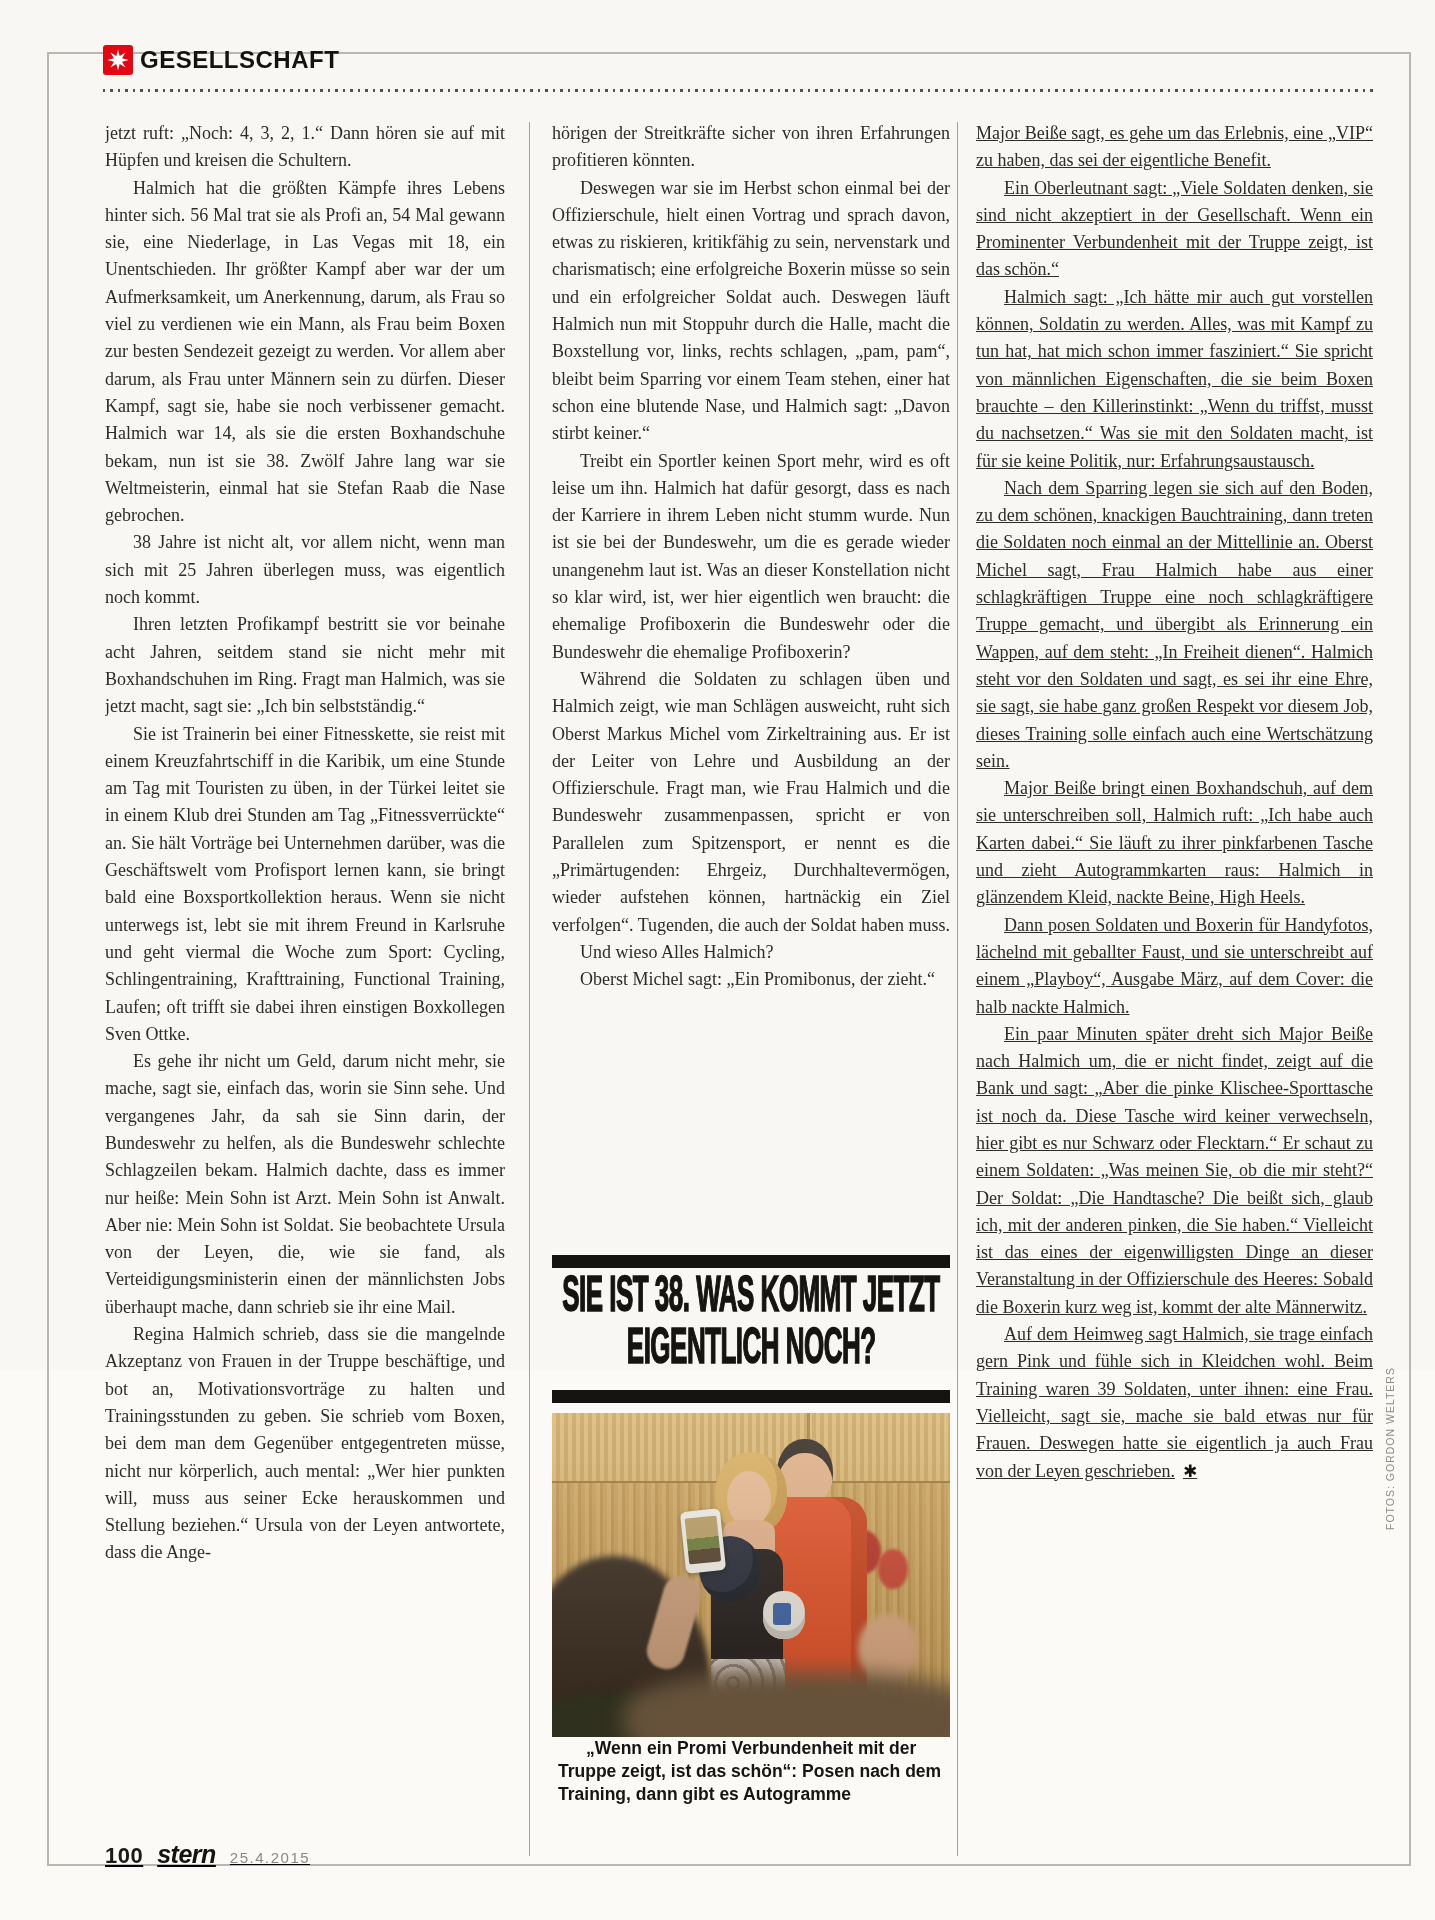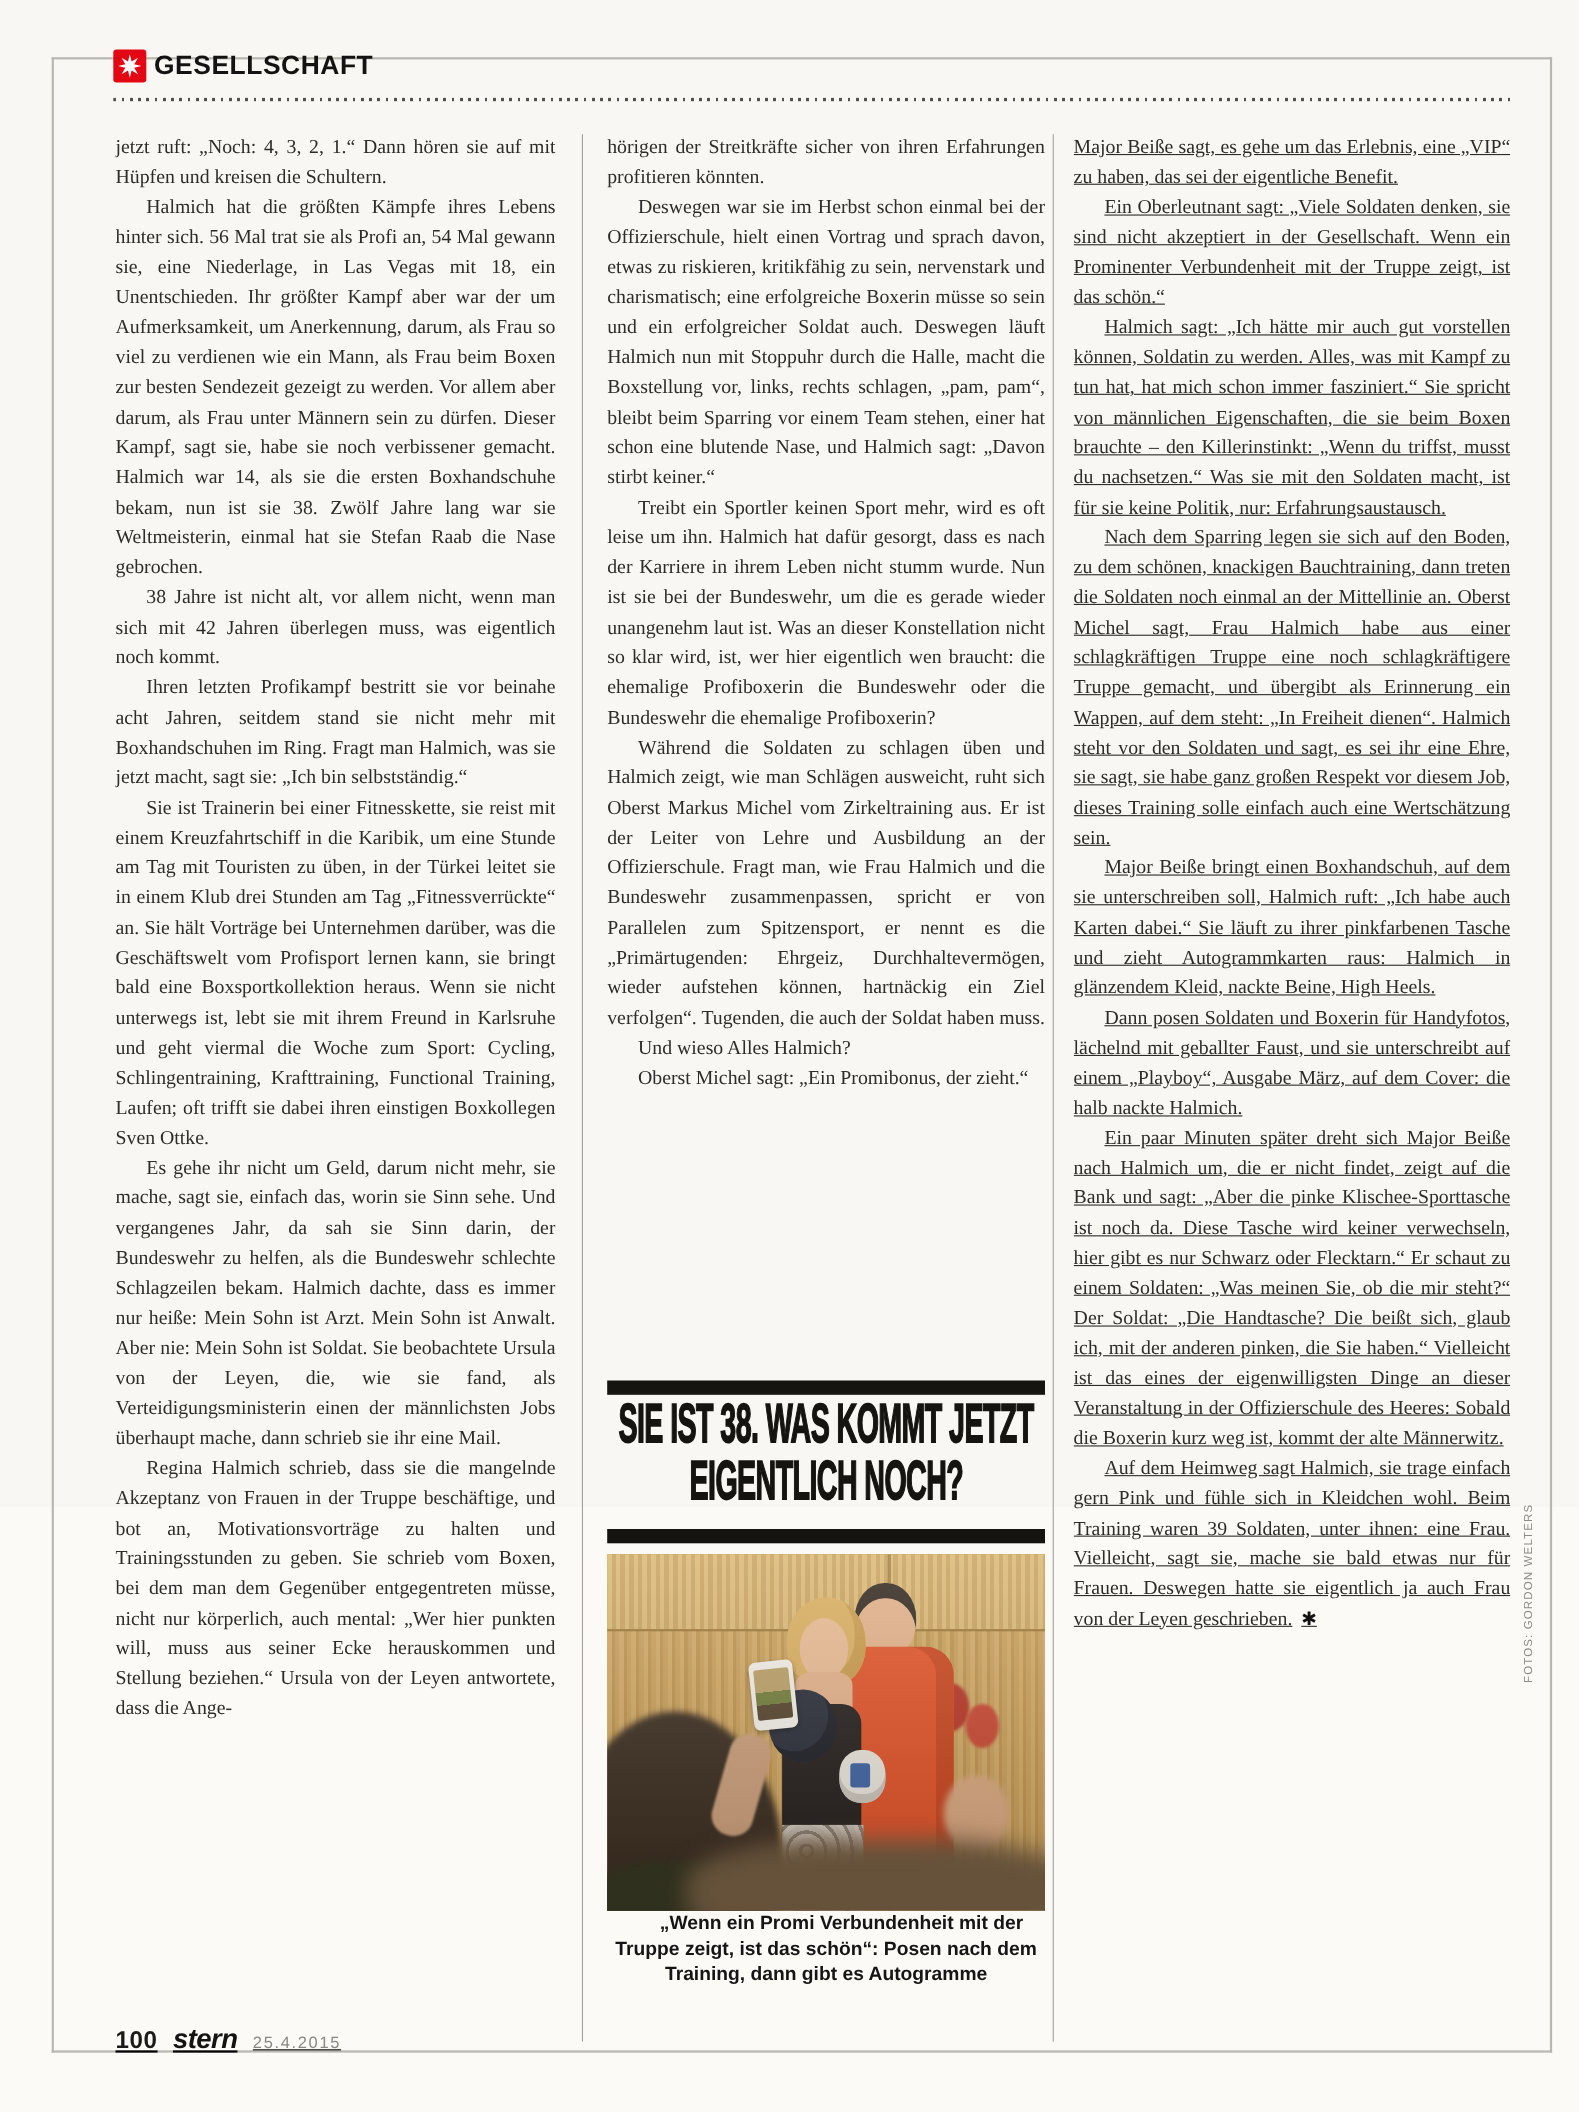--- a/index.html
+++ b/index.html
@@ -65,21 +65,21 @@
   .man-arm{position:absolute;left:77%;top:62%;width:60px;height:70px;border-radius:50%;background:#d8a883;filter:blur(3px);}
   .photog-head{position:absolute;left:-9%;top:44%;width:195px;height:270px;border-radius:50%;background:#362b22;filter:blur(3px);}
   .photog-shoulder{position:absolute;left:-6%;top:86%;width:175px;height:110px;border-radius:40%;background:#2d3120;filter:blur(3px);}
   .photog-arm{position:absolute;left:26%;top:50%;width:38px;height:95px;border-radius:18px;background:#c99f7d;transform:rotate(16deg);filter:blur(1px);}
   .phone{position:absolute;left:33%;top:30%;width:40px;height:62px;border-radius:6px;background:#f2f1ee;transform:rotate(-6deg);box-shadow:0 2px 5px rgba(0,0,0,.35);}
   .phone i{position:absolute;left:4px;top:7px;right:4px;bottom:9px;background:linear-gradient(180deg,#b9a06a 0 45%,#6e7d3c 45% 70%,#51422f 70% 100%);border-radius:2px;}
   .fg-blur{position:absolute;left:18%;top:80%;width:90%;height:30%;background:#6e5a42;border-radius:40%;filter:blur(10px);}
   .photo-shade{position:absolute;inset:0;background:linear-gradient(180deg,rgba(255,244,214,.18),rgba(60,40,20,.16) 85%);}
 
   .caption{margin-top:10px;padding:0 6px;font-family:"Liberation Sans",sans-serif;font-weight:700;
-    font-size:17.5px;line-height:23px;text-align:center;color:#161514;text-indent:0;}
+    font-size:17.5px;line-height:23px;text-align:left;color:#161514;text-indent:0;}
 
   .endmark{font-family:"DejaVu Sans",sans-serif;font-size:17px;color:#141312;padding-left:8px;}
 
   
   .footer{position:absolute;left:105px;top:1802px;display:flex;align-items:baseline;gap:14px;font-family:"Liberation Sans",sans-serif;text-decoration:underline;}
   .page-num{font-weight:700;font-size:22px;color:#1b1a18;letter-spacing:.5px;}
   .brand{font-weight:700;font-style:italic;font-size:25px;color:#141312;letter-spacing:-.5px;margin-top:38px;}
   .issue-date{font-size:15px;color:#8b8881;letter-spacing:1.5px;}
 
   
@@ -106,21 +106,21 @@
     <span class="kicker-title">GESELLSCHAFT</span>
   </div>
   <div class="dotted-rule"></div>
 
   <div class="vdivider" id="divider1"></div>
   <div class="vdivider" id="divider2"></div>
 
   <div class="col" id="col1">
     <p class="cont">jetzt ruft: „Noch: 4, 3, 2, 1.“ Dann hören sie auf mit Hüpfen und kreisen die Schultern.</p>
     <p>Halmich hat die größten Kämpfe ihres Lebens hinter sich. 56 Mal trat sie als Profi an, 54 Mal gewann sie, eine Niederlage, in Las Vegas mit 18, ein Unentschieden. Ihr größter Kampf aber war der um Aufmerksamkeit, um Anerkennung, darum, als Frau so viel zu verdienen wie ein Mann, als Frau beim Boxen zur besten Sendezeit gezeigt zu werden. Vor allem aber darum, als Frau unter Männern sein zu dürfen. Dieser Kampf, sagt sie, habe sie noch verbissener gemacht. Halmich war 14, als sie die ersten Boxhandschuhe bekam, nun ist sie 38. Zwölf Jahre lang war sie Weltmeisterin, einmal hat sie Stefan Raab die Nase gebrochen.</p>
-    <p>38 Jahre ist nicht alt, vor allem nicht, wenn man sich mit 42 Jahren überlegen muss, was eigentlich noch kommt.</p>
+    <p>38 Jahre ist nicht alt, vor allem nicht, wenn man sich mit 25 Jahren überlegen muss, was eigentlich noch kommt.</p>
     <p>Ihren letzten Profikampf bestritt sie vor beinahe acht Jahren, seitdem stand sie nicht mehr mit Boxhandschuhen im Ring. Fragt man Halmich, was sie jetzt macht, sagt sie: „Ich bin selbstständig.“</p>
     <p>Sie ist Trainerin bei einer Fitnesskette, sie reist mit einem Kreuzfahrtschiff in die Karibik, um eine Stunde am Tag mit Touristen zu üben, in der Türkei leitet sie in einem Klub drei Stunden am Tag „Fitnessverrückte“ an. Sie hält Vorträge bei Unternehmen darüber, was die Geschäftswelt vom Profisport lernen kann, sie bringt bald eine Boxsportkollektion heraus. Wenn sie nicht unterwegs ist, lebt sie mit ihrem Freund in Karlsruhe und geht viermal die Woche zum Sport: Cycling, Schlingentraining, Krafttraining, Functional Training, Laufen; oft trifft sie dabei ihren einstigen Boxkollegen Sven Ottke.</p>
     <p>Es gehe ihr nicht um Geld, darum nicht mehr, sie mache, sagt sie, einfach das, worin sie Sinn sehe. Und vergangenes Jahr, da sah sie Sinn darin, der Bundeswehr zu helfen, als die Bundeswehr schlechte Schlagzeilen bekam. Halmich dachte, dass es immer nur heiße: Mein Sohn ist Arzt. Mein Sohn ist Anwalt. Aber nie: Mein Sohn ist Soldat. Sie beobachtete Ursula von der Leyen, die, wie sie fand, als Verteidigungsministerin einen der männlichsten Jobs überhaupt mache, dann schrieb sie ihr eine Mail.</p>
     <p>Regina Halmich schrieb, dass sie die mangelnde Akzeptanz von Frauen in der Truppe beschäftige, und bot an, Motivationsvorträge zu halten und Trainingsstunden zu geben. Sie schrieb vom Boxen, bei dem man dem Gegenüber entgegentreten müsse, nicht nur körperlich, auch mental: „Wer hier punkten will, muss aus seiner Ecke herauskommen und Stellung beziehen.“ Ursula von der Leyen antwortete, dass die Ange-</p>
   </div>
 
   <div class="col" id="col2">
     <div class="col2-text">
       <p class="cont">hörigen der Streitkräfte sicher von ihren Erfahrungen profitieren könnten.</p>
       <p>Deswegen war sie im Herbst schon einmal bei der Offizierschule, hielt einen Vortrag und sprach davon, etwas zu riskieren, kritikfähig zu sein, nervenstark und charismatisch; eine erfolgreiche Boxerin müsse so sein und ein erfolgreicher Soldat auch. Deswegen läuft Halmich nun mit Stoppuhr durch die Halle, macht die Boxstellung vor, links, rechts schlagen, „pam, pam“, bleibt beim Sparring vor einem Team stehen, einer hat schon eine blutende Nase, und Halmich sagt: „Davon stirbt keiner.“</p>

